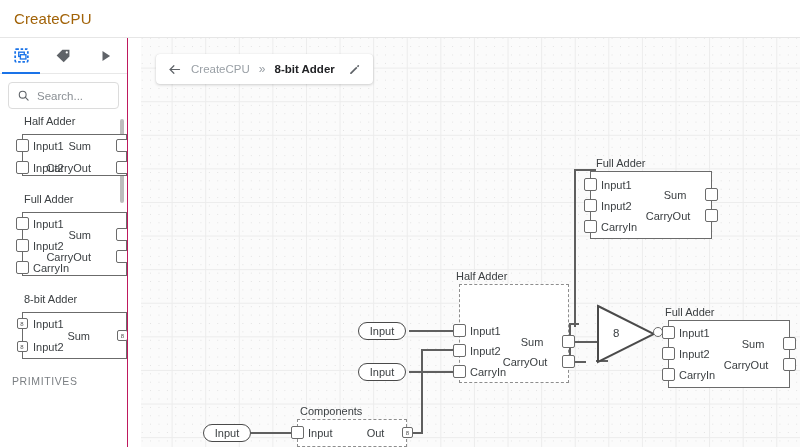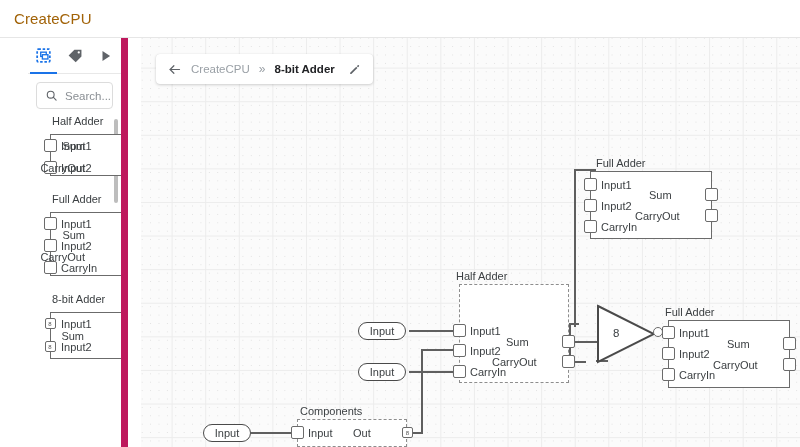--- a/index.html
+++ b/index.html
@@ -20,23 +20,22 @@
   }
   .app-title {
     font-size: 15px; color: #a16207; letter-spacing: .1px;
     padding-left: 14px;
   }
 
   
   .sidebar {
     position: absolute; left: 0; top: 38px; width: 128px; height: 409px;
     background: #ffffff;
-    border-right: 7px solid #be185d;
+    border-right: 1px solid #be185d;
     overflow: hidden;
-    padding-left: 28px;
   }
   .tabbar {
     display: flex; height: 36px; align-items: center;
     border-bottom: 1px solid #e8e8e8;
     position: relative;
   }
   .tab {
     width: 46px; height: 36px;
     display: flex; align-items: center; justify-content: center;
     cursor: pointer;
@@ -92,21 +91,21 @@
     border: 1.3px solid #6b6b6b; background: #fff; border-radius: 2px;
   }
   .pin.small {
     width: 11px; height: 11px; border-radius: 2px;
     font-size: 6px; color: #555; display: flex;
     align-items: center; justify-content: center; line-height: 1;
   }
   .pin-label {
     position: absolute; font-size: 11px; color: #3c4043; white-space: nowrap;
   }
-  .pin-label.right { text-align: left; }
+  .pin-label.right { text-align: center; }
 
   
   .canvas {
     position: absolute; left: 141px; top: 38px; width: 659px; height: 409px;
     background-color: #fbfbfb;
     background-image:
       radial-gradient(#e0e0e0 0.6px, transparent 0.7px),
       linear-gradient(to right, #ececec 1px, transparent 1px),
       linear-gradient(to bottom, #ececec 1px, transparent 1px);
     background-size: 8.4px 8.4px, 33.6px 33.6px, 33.6px 33.6px;
@@ -232,20 +231,21 @@
         <div class="pal-name">8-bit Adder</div>
         <div class="chip-body" style="left:22px; top:19px; width:105px; height:47px;"></div>
         <div class="pin small" style="left:16.5px; top:25px;">8</div>
         <div class="pin-label" style="left:33px; top:25px;">Input1</div>
         <div class="pin small" style="left:16.5px; top:48px;">8</div>
         <div class="pin-label" style="left:33px; top:48px;">Input2</div>
         <div class="pin small" style="left:117px; top:37px;">8</div>
         <div class="pin-label right" style="right:37px; top:37px;">Sum</div>
       </div>
 
+      <div class="section-label" style="padding-top:4px">PRIMITIVES</div>
     </div>
   </div>
 
   <div class="canvas">
 
     <div class="breadcrumb">
       <span>
         <svg class="icon" width="15" height="15" viewBox="0 0 24 24">
           <line x1="20" y1="12" x2="5" y2="12" stroke="#5f6368" stroke-width="1.9" stroke-linecap="round"></line>
           <polyline points="11,6 5,12 11,18" fill="none" stroke="#5f6368" stroke-width="1.9" stroke-linecap="round" stroke-linejoin="round"></polyline>

